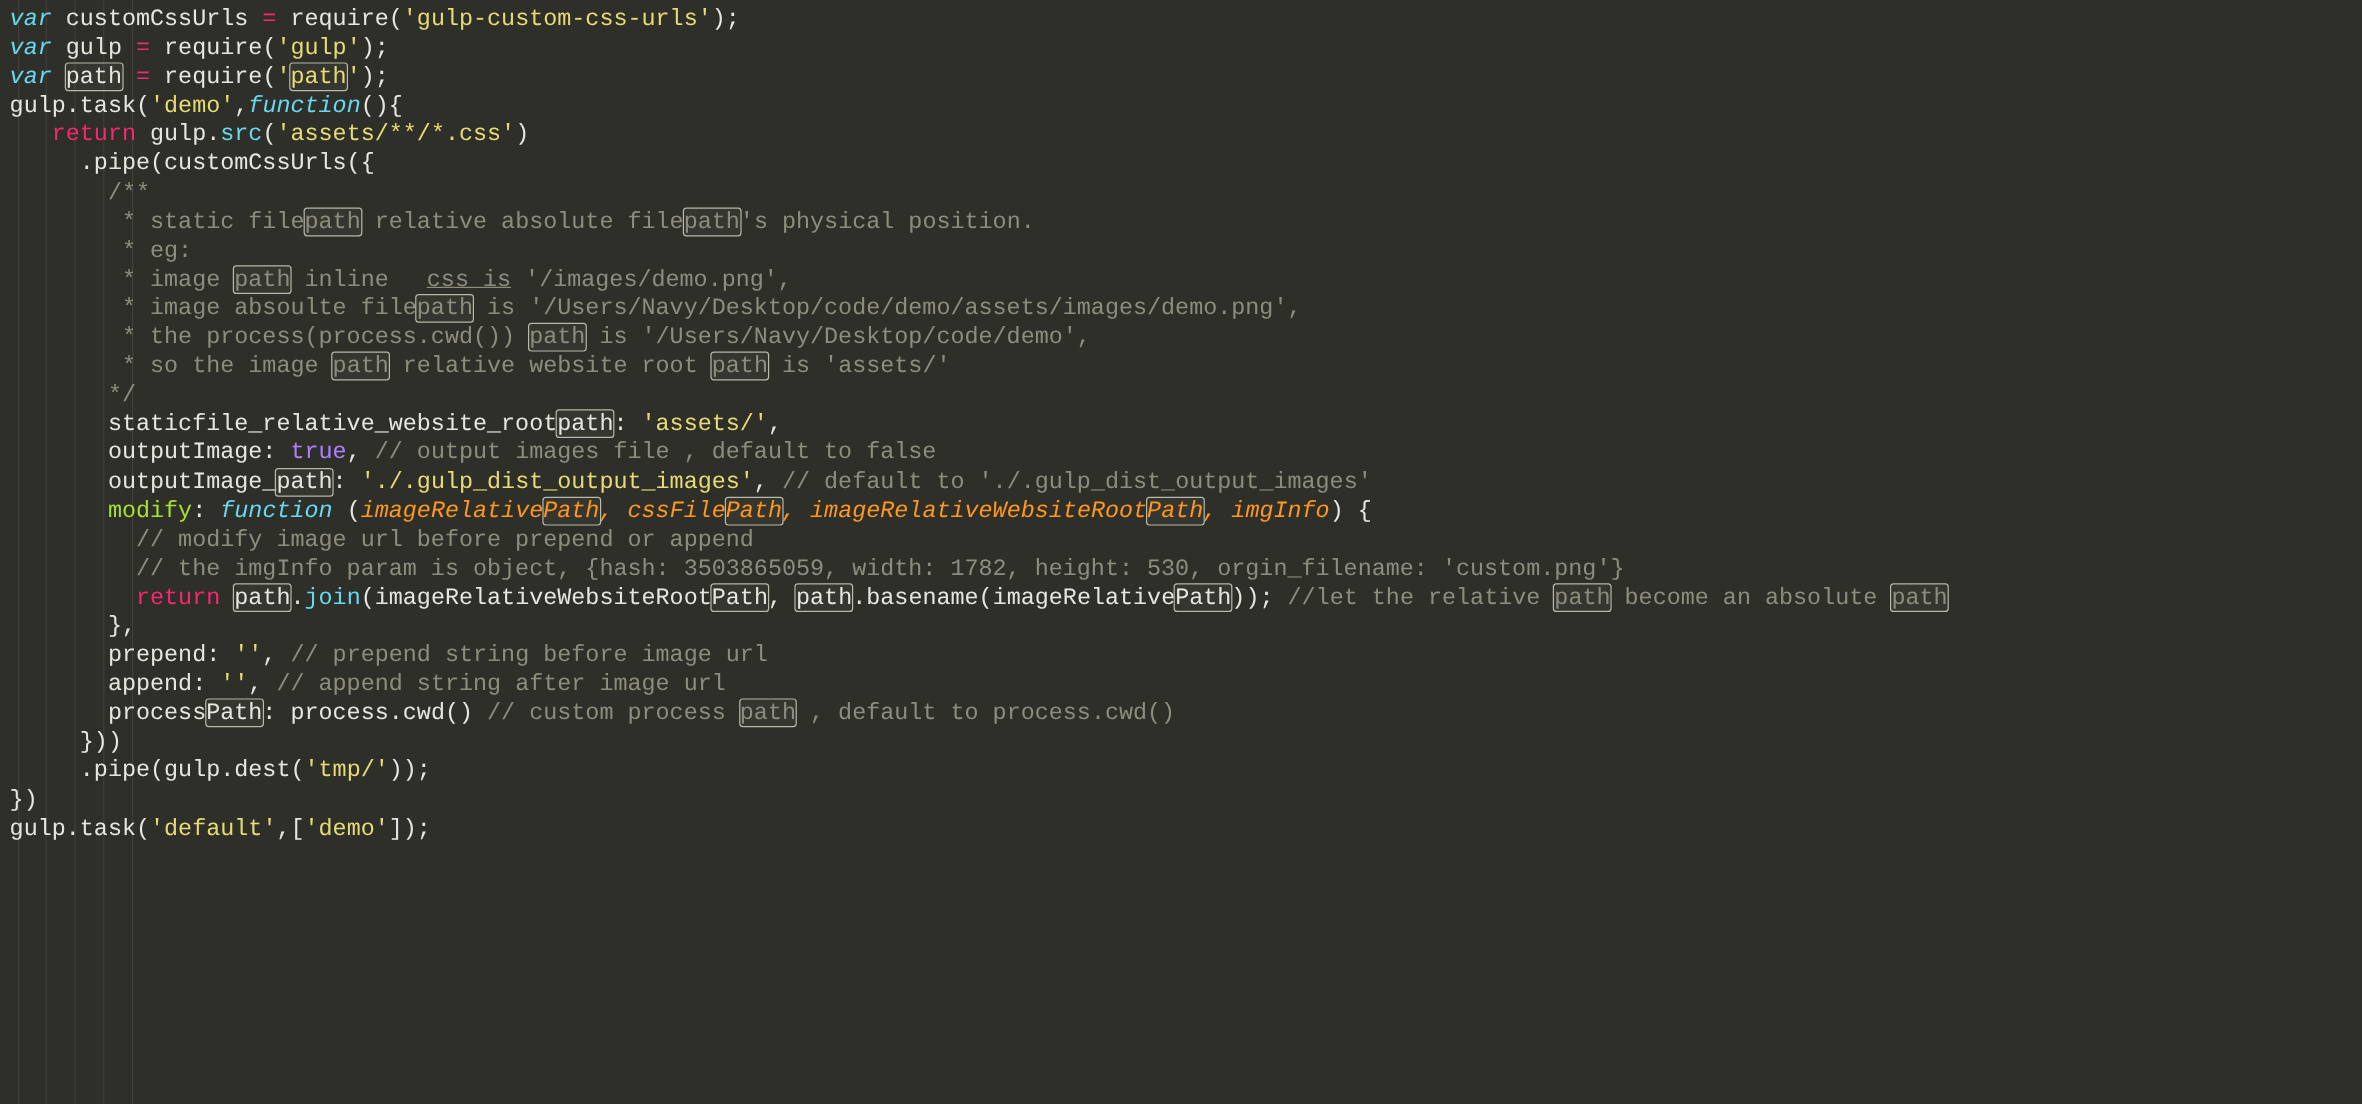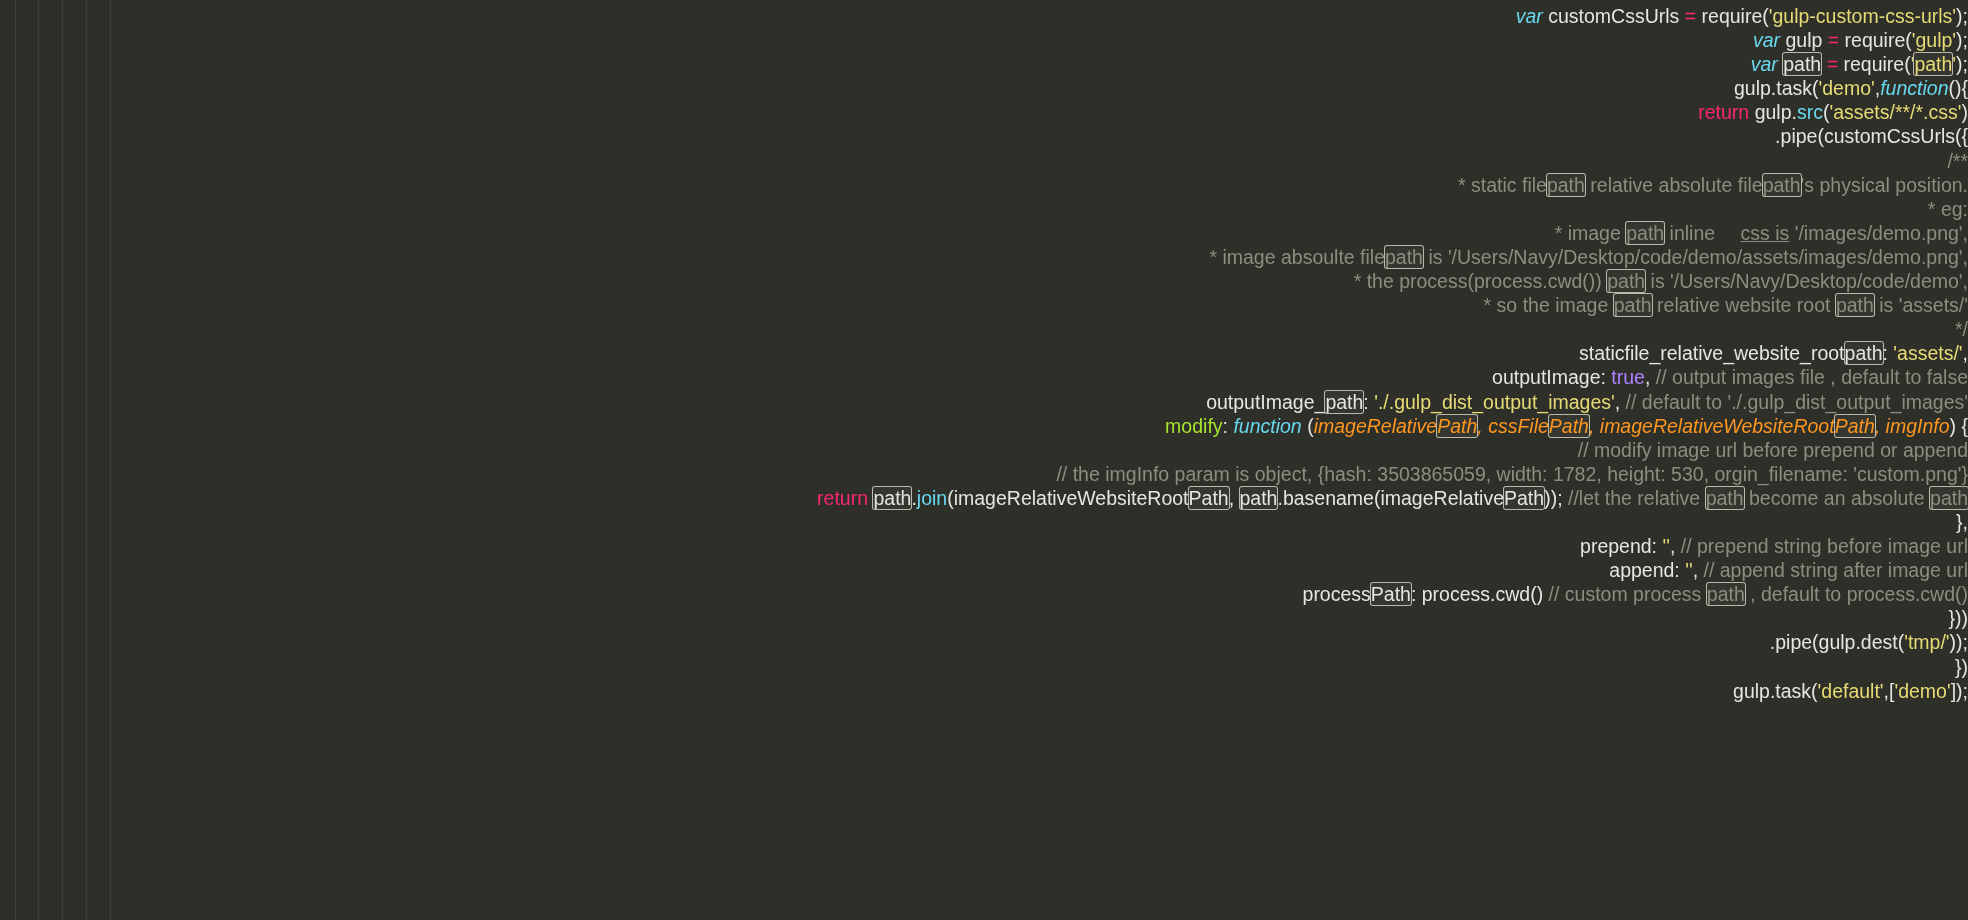--- a/index.html
+++ b/index.html
@@ -42,36 +42,35 @@
   #code {
     position: relative;
     z-index: 1;
     margin: 0;
     padding: 4px 0 0 8px;
     font-size: 19.5px;
     line-height: 24.1px;
     letter-spacing: 0px;
     white-space: pre;
     color: #d8d8d2;
-    font-family: Liberation Sans, sans-serif;
-    text-align: right;
+    font-family: Liberation Mono, monospace;
   }
 
   .line { display: block; height: 24.1px; }
 
   
   .kw-var      { color: #67d8ef; font-style: italic; }      
   .kw-func     { color: #67d8ef; font-style: italic; }      
   .kw-return   { color: #f92672; }                           
   .kw-true     { color: #ae81ff; }                           
   .op-eq       { color: #f92672; }                           
   .plain       { color: #e6e6e0; }
   .str         { color: #e6db74; }                           
   .method      { color: #66d9ef; }                           
-  .prop        { color: #a6e22e; margin-left: 17px; }                           
+  .prop        { color: #a6e22e; }                           
   .param       { color: #fd971f; font-style: italic; }       
   .comment     { color: #8d8d7f; }
   .comment-u   { color: #8d8d7f; text-decoration: underline; margin-left: 20px; }
 
   
   .wh {
     position: relative;
     box-shadow: 0 0 0 1px #b9b9ac;
     border-radius: 2px;
     background: rgba(120,120,110,0.10);

